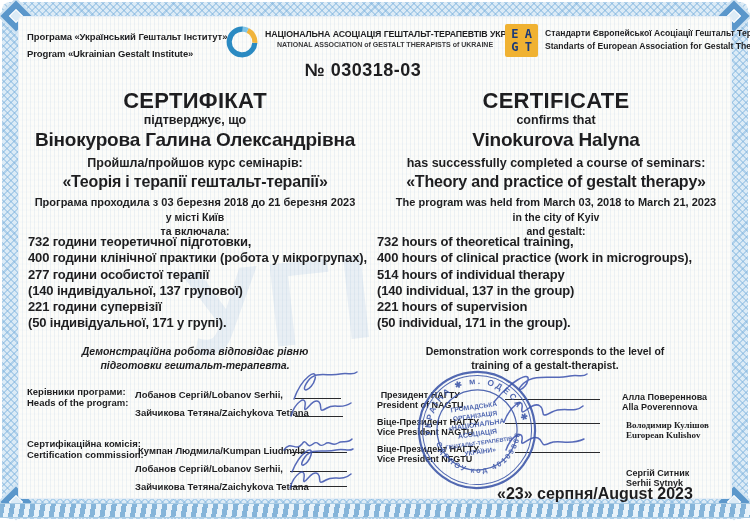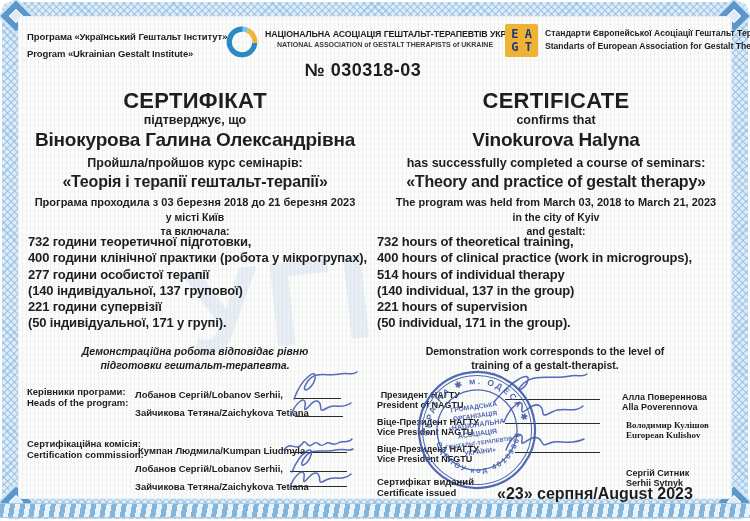--- a/index.html
+++ b/index.html
@@ -279,18 +279,14 @@
     <g class="stamp-center">
       <text x="62" y="41" class="st-b">ГРОМАДСЬКА</text>
       <text x="62" y="50" class="st-b">ОРГАНІЗАЦІЯ</text>
       <text x="62" y="59" class="st-a">«НАЦІОНАЛЬНА</text>
       <text x="62" y="68" class="st-a">АСОЦІАЦІЯ</text>
       <text x="62" y="77" class="st-c">ГЕШТАЛЬТ-ТЕРАПЕВТІВ</text>
       <text x="62" y="86" class="st-b">УКРАЇНИ»</text>
     </g>
   </svg>
 
-  <div class="abs flabel issued">
-    <div>Сертифікат виданий</div>
-    <div>Certificate issued</div>
-  </div>
   <div class="abs issue-date">«23» серпня/August 2023</div>
 </div>
 
 </body></html>

